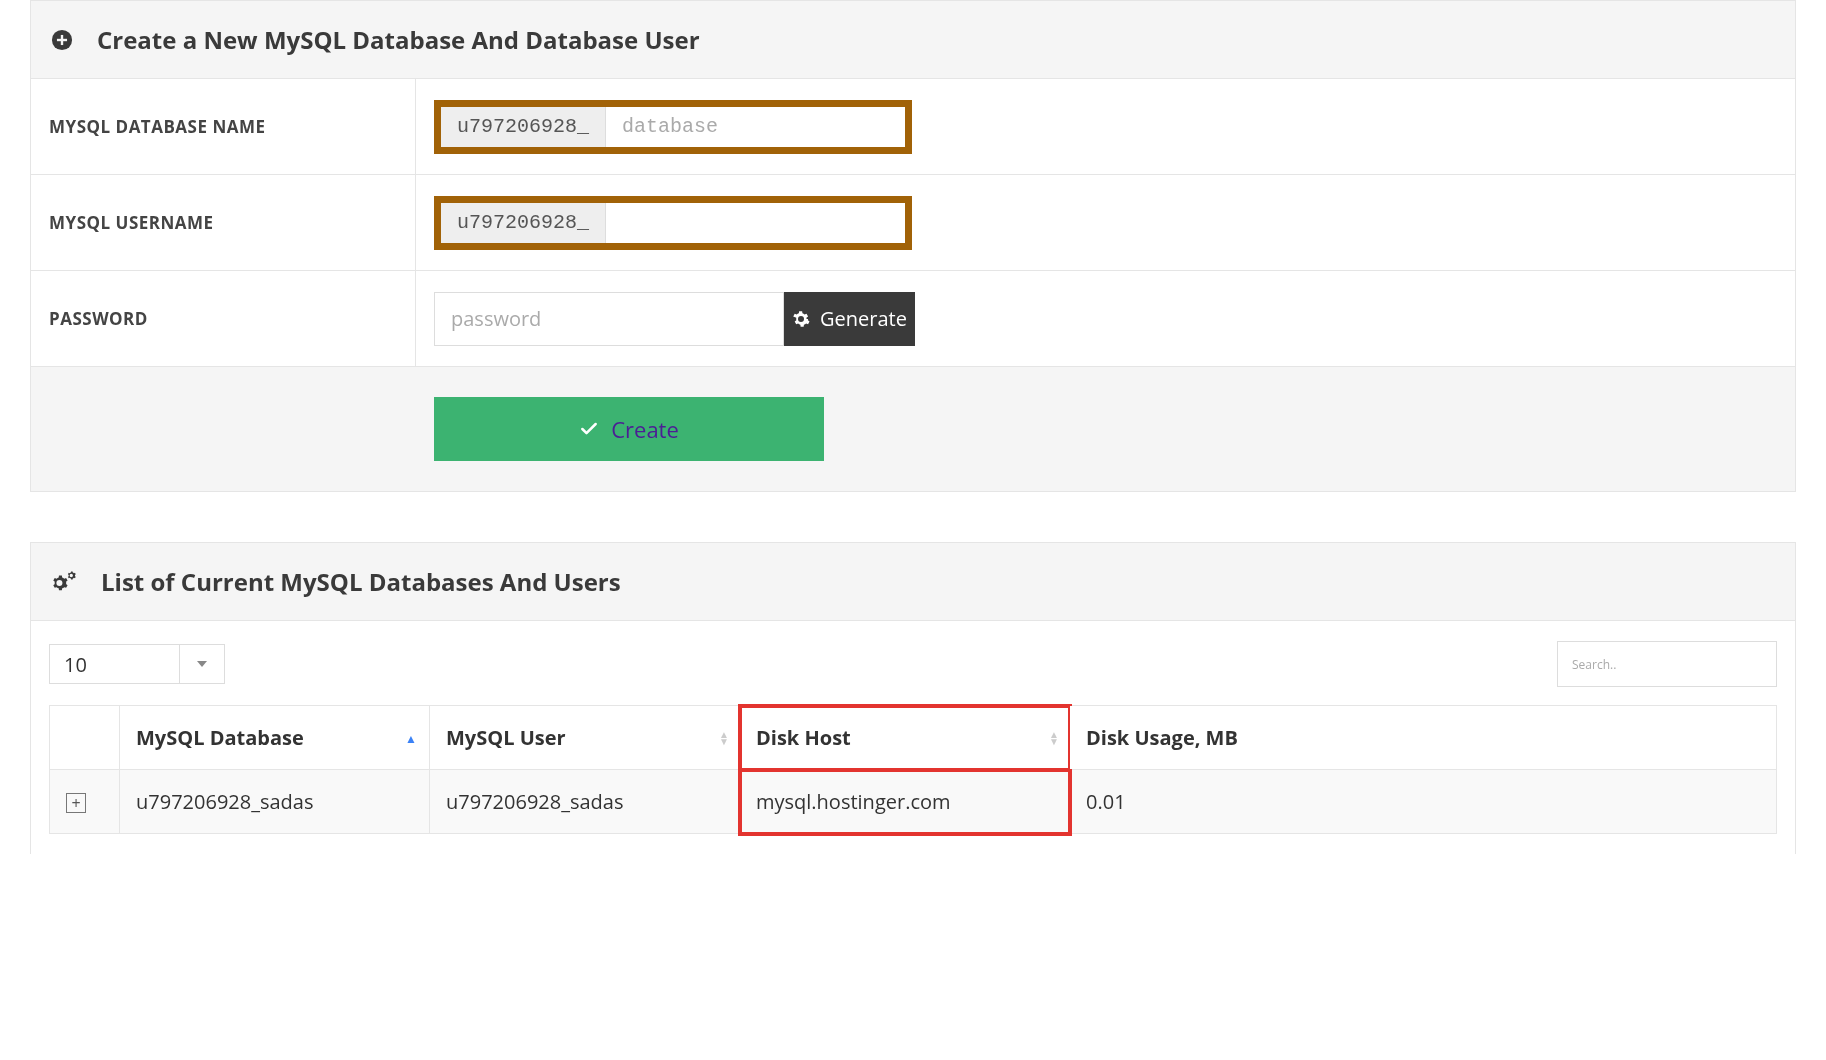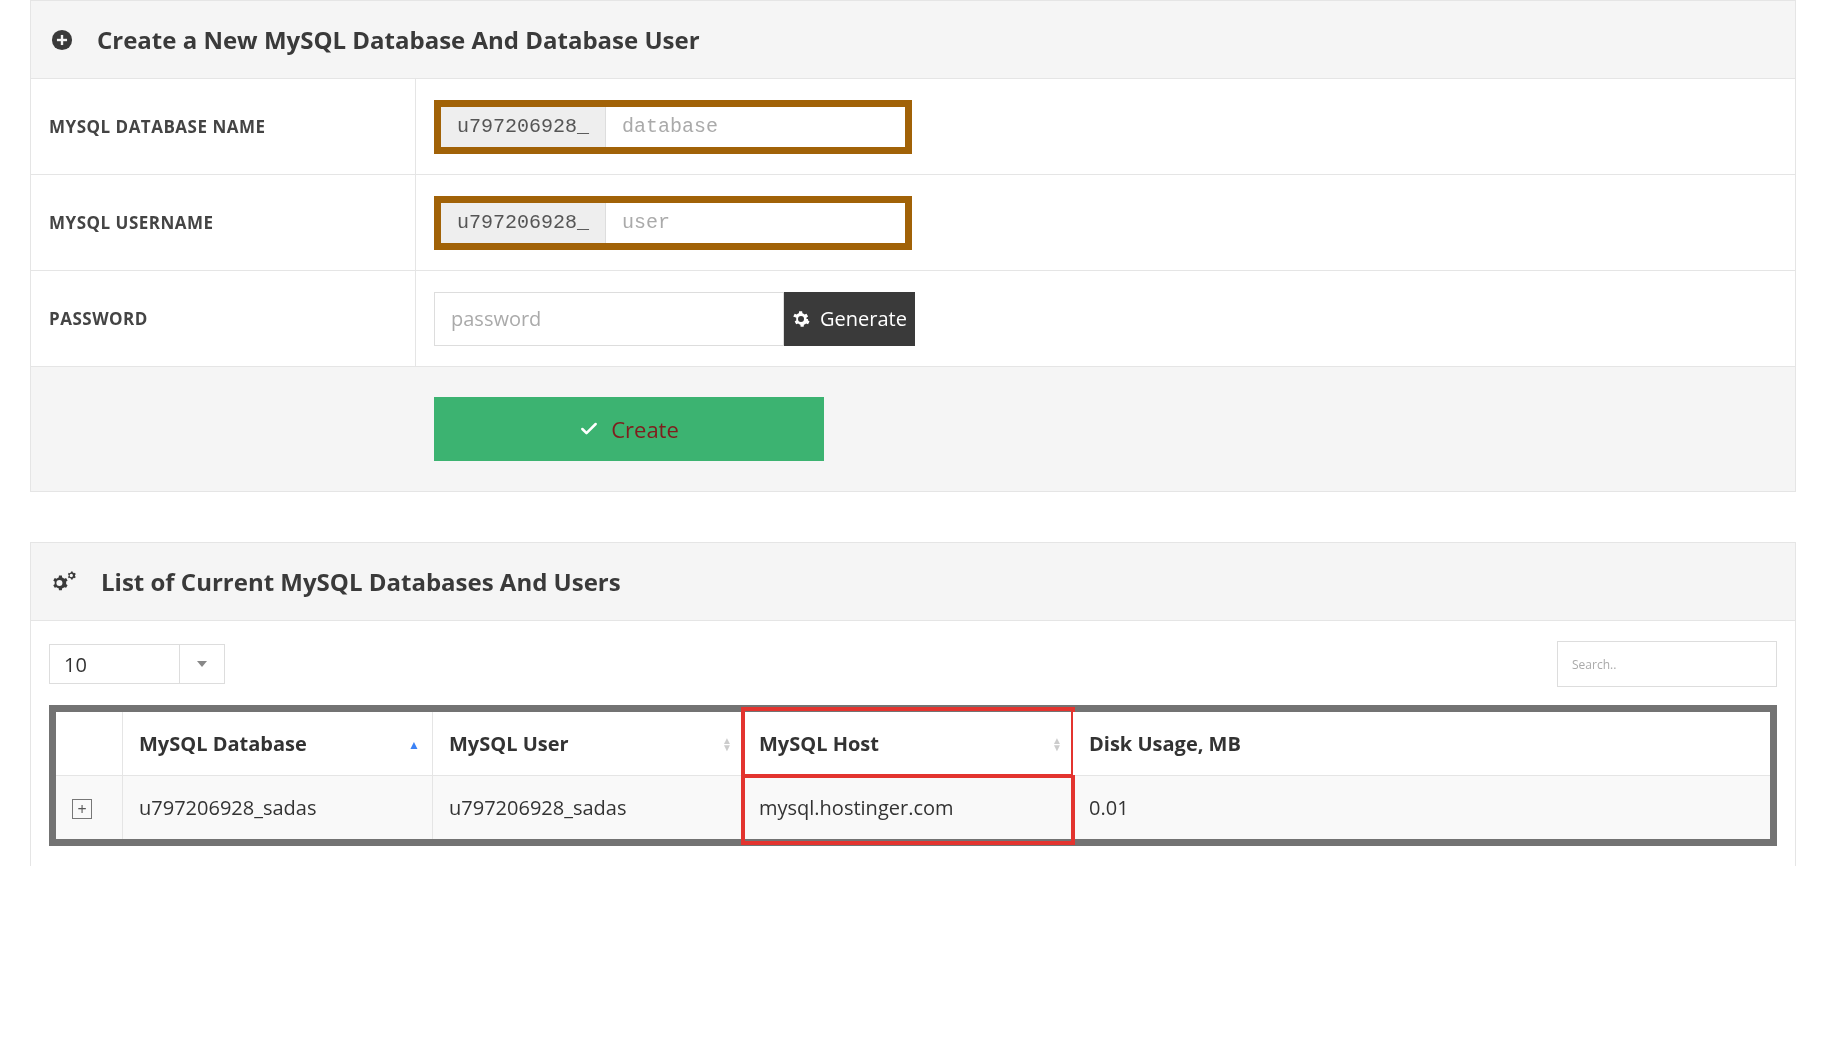--- a/index.html
+++ b/index.html
@@ -101,21 +101,21 @@
     padding: 0 8px;
     font-size: 20px;
     cursor: pointer;
     display: inline-flex;
     align-items: center;
     gap: 10px;
     font-family: inherit;
   }
   .btn-green {
     background: #3cb371;
-    color: #7f1d1d;
+    color: #4c1d95;
     border: none;
     height: 64px;
     width: 390px;
     font-size: 22px;
     cursor: pointer;
     display: inline-flex;
     align-items: center;
     justify-content: center;
     gap: 12px;
     font-family: inherit;
@@ -161,21 +161,21 @@
     width: 220px;
     padding: 0 14px;
     font-size: 12px;
     outline: none;
     font-family: inherit;
   }
   .search-input::placeholder { color:#aaa; }
   table.data {
     width: 100%;
     border-collapse: collapse;
-    border: 7px solid #737373;
+    border: 1px solid #737373;
     table-layout: fixed;
   }
   table.data th, table.data td {
     border: 1px solid #e5e5e5;
     padding: 18px 16px;
     text-align: left;
     font-size: 20px;
     vertical-align: middle;
   }
   table.data th {
@@ -238,21 +238,20 @@
         <input class="text-input" type="text" placeholder="database" style="">
       </div>
     </div>
   </div>
 
   <div class="form-row">
     <div class="form-label-cell">MYSQL USERNAME</div>
     <div class="form-control-cell">
       <div class="input-group">
         <span class="input-prefix">u797206928_</span>
-        <input class="text-input" type="text" placeholder="user" style="">
       </div>
     </div>
   </div>
 
   <div class="form-row">
     <div class="form-label-cell">PASSWORD</div>
     <div class="form-control-cell">
       <div class="pw-group">
         <input class="pw-input" type="text" placeholder="password" style="">
         <button class="btn-dark">
@@ -327,21 +326,21 @@
             <span class="sort-asc">▲</span>
           </th>
           <th>
             <span>MySQL User</span>
             <span class="sort-both">
                 <span>▲</span>
                 <span>▼</span>
               </span>
           </th>
           <th class="highlight-host">
-            <span>MySQL Host</span>
+            <span>Disk Host</span>
             <span class="sort-both">
                 <span>▲</span>
                 <span>▼</span>
               </span>
           </th>
           <th>
             <span>Disk Usage, MB</span>
           </th>
         </tr>
       </thead>

